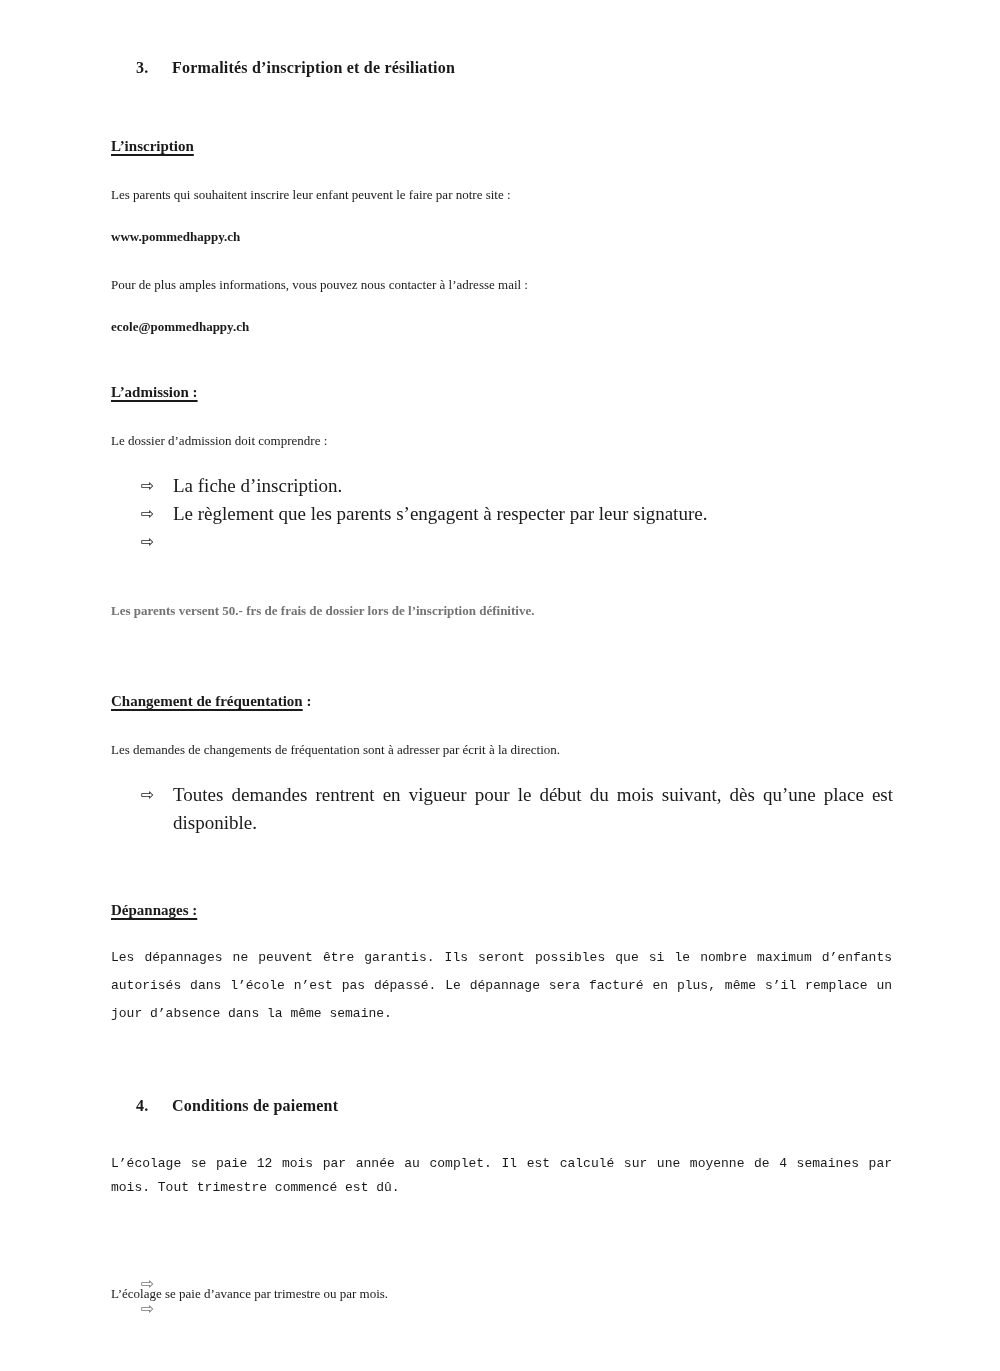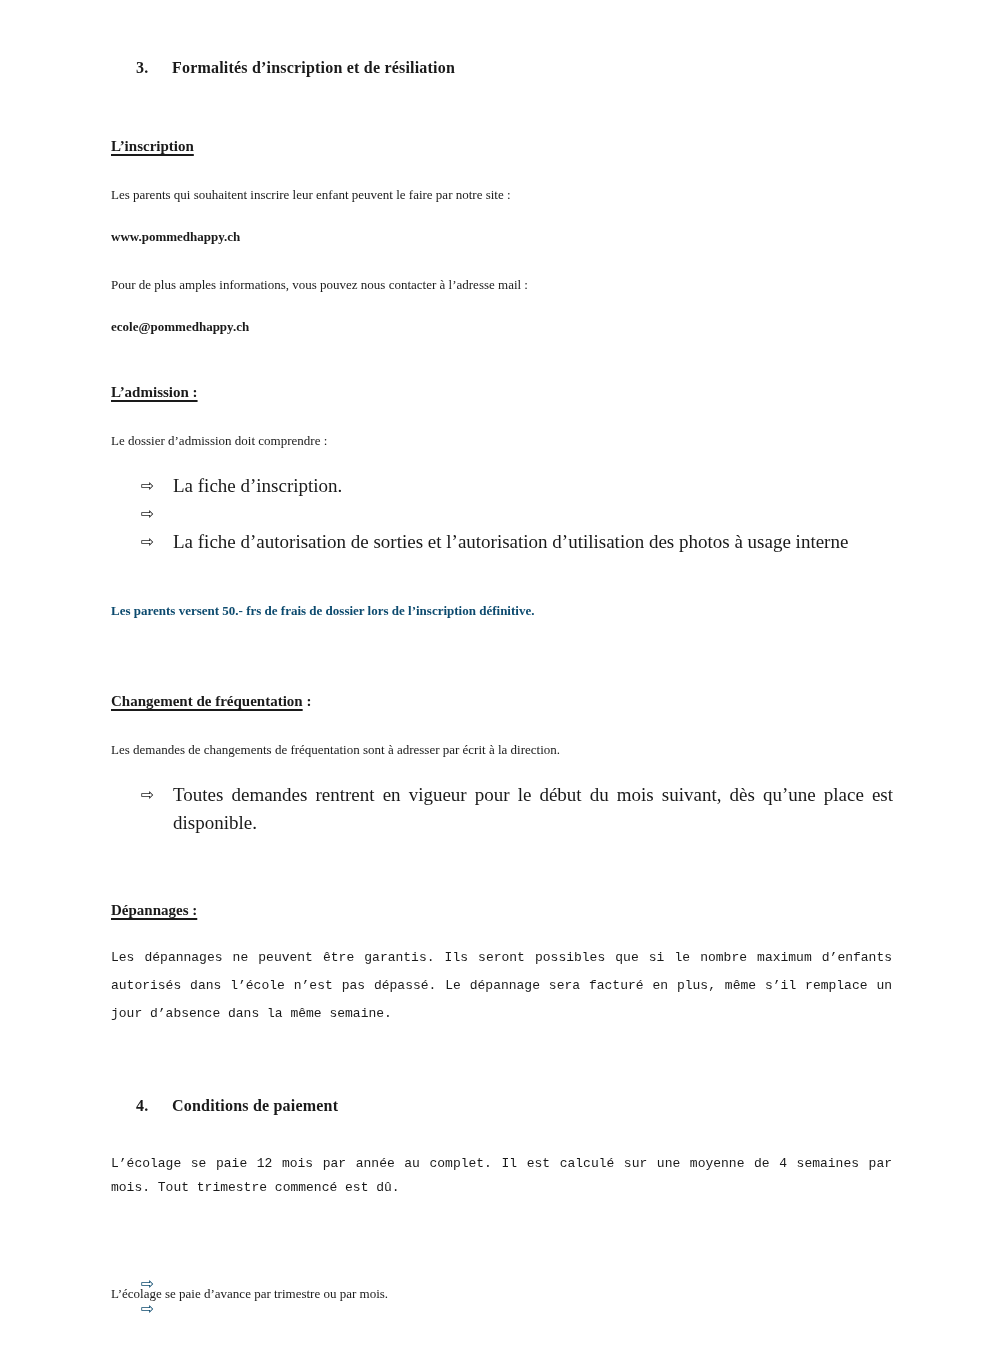--- a/index.html
+++ b/index.html
@@ -6,21 +6,21 @@
   body { width: 1000px; height: 1371px; position: relative; overflow: hidden;
          font-family: "Liberation Serif", "DejaVu Serif", serif; color: #1a1a1a; }
   .abs { position: absolute; }
   .h1 { font-weight: bold; font-size: 16px; letter-spacing: 0.2px; }
   .h1 .num { display: inline-block; width: 36px; }
   .sub { font-weight: bold; font-size: 15px; }
   .sub .u { text-decoration: underline; text-underline-offset: 3px; text-decoration-thickness: 1.5px; }
   .p { font-size: 13px; line-height: 28px; }
   .b { font-weight: bold; font-size: 13px; }
   .justify { text-align: justify; width: 781px; font-family: Liberation Mono, monospace; }
-  .red { color: #0c4a6e; }
+  .red { color: #737373; }
   .bullet { position: absolute; font-size: 19px; line-height: 28px; }
   .bullet .arrow { position: absolute; left: 0; top: 0; font-family: "DejaVu Sans", sans-serif; font-size: 16px; }
   .bullet .txt { position: absolute; left: 32px; top: 0; }
 </style>
 </head>
 <body>
 
 <div class="abs h1" style="left:136px; top:59px;">
   <span class="num">3.</span><span>Formalités d’inscription et de résiliation</span>
 </div>
@@ -37,24 +37,24 @@
   <span class="u">L’admission :</span>
 </div>
 <div class="abs p" style="left:111px; top:427px;">Le dossier d’admission doit comprendre :</div>
 
 <div class="bullet" style="left:141px; top:472px; width:760px; height:28px;">
   <span class="arrow">⇨</span>
   <span class="txt">La fiche d’inscription.</span>
 </div>
 <div class="bullet" style="left:141px; top:500px; width:760px; height:28px;">
   <span class="arrow">⇨</span>
+  <span class="txt">Le règlement que les parents s’engagent à respecter par leur signature.</span>
 </div>
 <div class="bullet" style="left:141px; top:528px; width:760px; height:56px;">
   <span class="arrow">⇨</span>
-  <span class="txt" style="width:720px; text-align:justify;">La fiche d’autorisation de sorties et l’autorisation d’utilisation des photos à usage interne</span>
 </div>
 
 <div class="abs b red" style="left:111px; top:603px;">Les parents versent 50.- frs de frais de dossier lors de l’inscription définitive.</div>
 
 <div class="abs sub" style="left:111px; top:693px;">
   <span class="u">Changement de fréquentation</span><span> :</span>
 </div>
 <div class="abs p" style="left:111px; top:736px;">Les demandes de changements de fréquentation sont à adresser par écrit à la direction.</div>
 <div class="bullet" style="left:141px; top:781px; width:760px; height:56px;">
   <span class="arrow">⇨</span>

